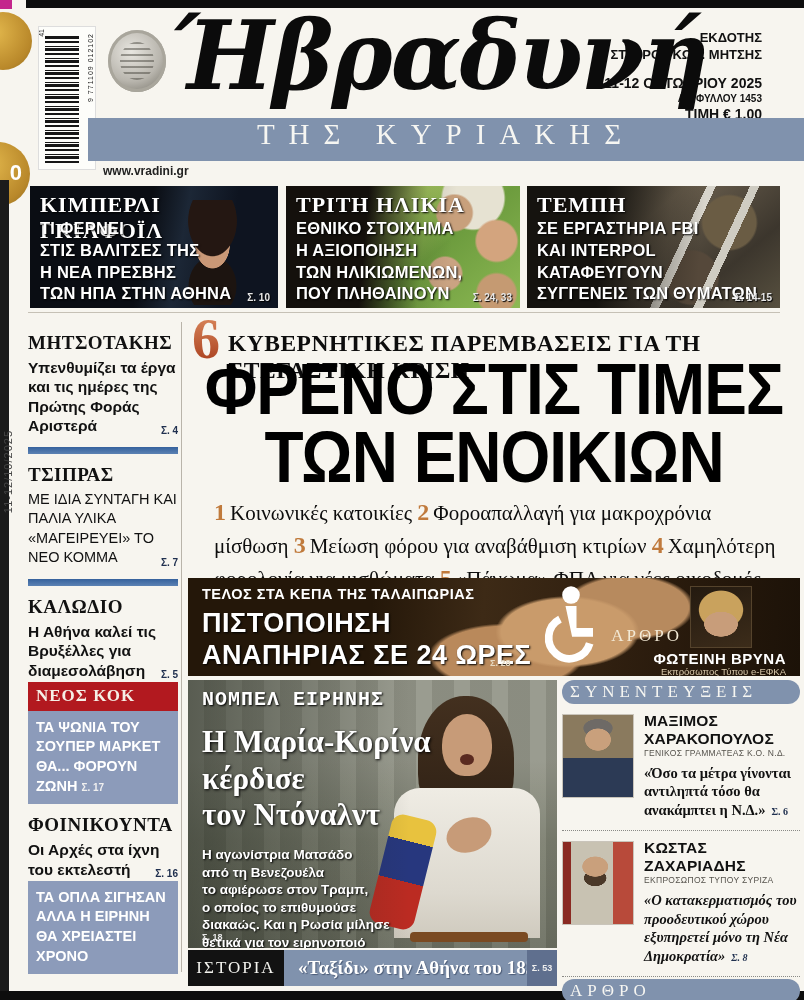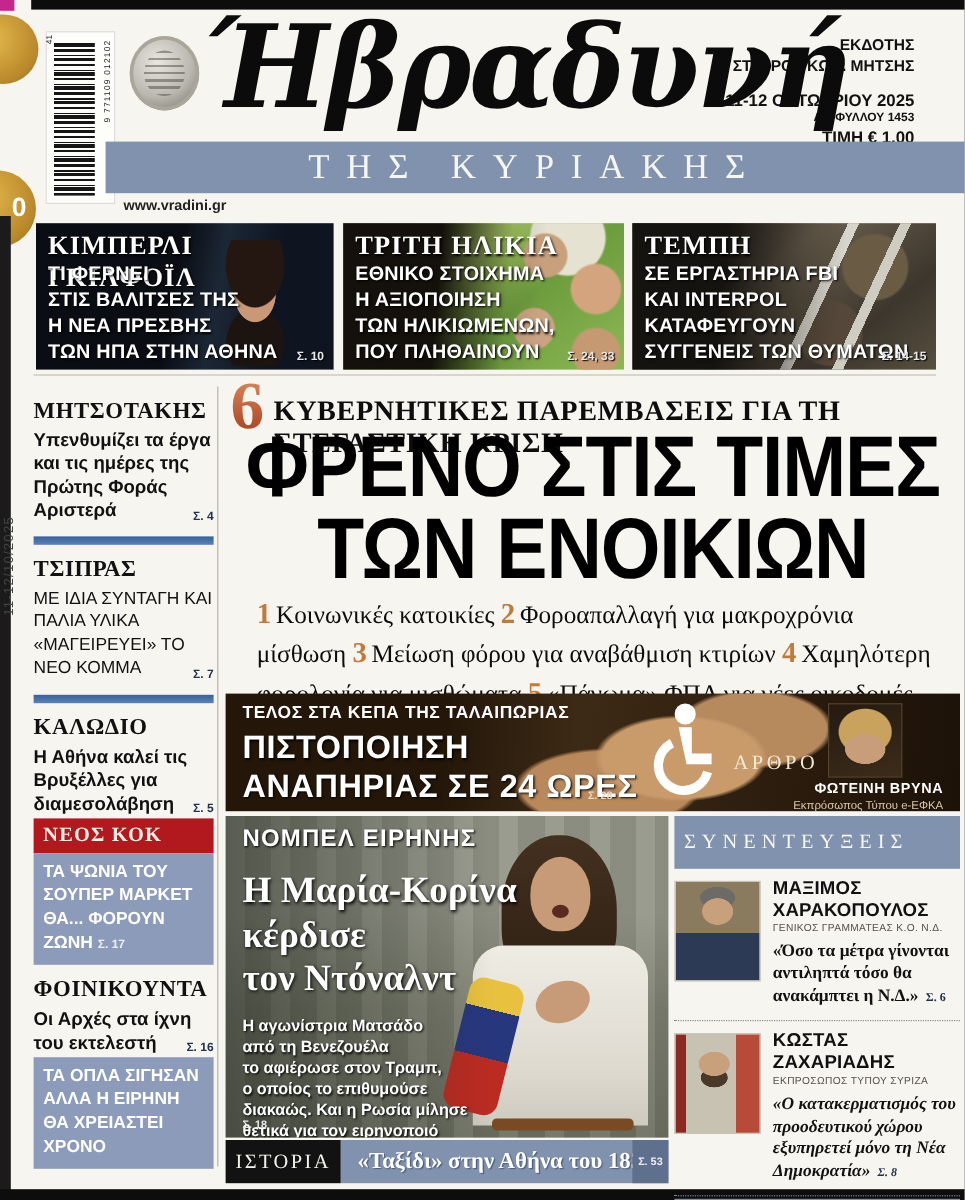--- a/index.html
+++ b/index.html
@@ -33,21 +33,21 @@
     writing-mode:vertical-rl; transform:rotate(180deg); }
   .coin { position:absolute; left:108px; top:30px; width:58px; height:62px; border-radius:50%;
     background:radial-gradient(circle at 40% 35%, #e8e6e0, #b9b6ae 55%, #8e8b82 80%, #6f6c64);
     box-shadow:inset 0 0 0 3px #a9a69c; }
   .coin::after { content:""; position:absolute; left:12px; top:12px; right:12px; bottom:12px; border-radius:50%;
     background:repeating-linear-gradient(0deg, rgba(60,58,50,.45) 0 2px, transparent 2px 6px); }
   .logo { position:absolute; left:170px; top:2px; width:600px;
     font-family:"DejaVu Serif", serif; font-style:italic; font-weight:bold;
     font-size:92px; letter-spacing:-2px; color:#0b0b0b; transform:scaleY(1.04); z-index:3; }
   .subtitle-bar { position:absolute; left:88px; top:118px; width:716px; height:43px; background:#8092ad; z-index:2;
-    display:flex; align-items:center; justify-content:center; }
+    display:flex; align-items:flex-start; justify-content:center; }
   .subtitle-bar span { font-family:"Liberation Serif", serif; font-size:29px; color:#f6f6f2; letter-spacing:14px; }
   .website { position:absolute; left:103px; top:164px; font-size:12px; font-weight:bold; color:#222; }
   .pubinfo { position:absolute; right:42px; top:30px; width:300px; text-align:right; line-height:1.3; }
   .pubinfo .pi1 { font-size:13px; font-weight:bold; }
   .pubinfo .pi2 { font-size:13px; font-weight:bold; margin-bottom:10px; }
   .pubinfo .pi3 { font-size:14px; font-weight:bold; }
   .pubinfo .pi4 { font-size:10px; font-weight:bold; }
   .pubinfo .pi5 { font-size:14px; font-weight:bold; }
 
   
@@ -119,21 +119,21 @@
   .kepa .headline2 { position:absolute; left:14px; top:30px; font-size:27px; font-weight:900; line-height:1.18;
     letter-spacing:.5px; text-shadow:1px 1px 2px #000; }
   .kepa .pref { position:absolute; left:302px; top:80px; font-size:9px; color:#e6d9c2; font-weight:bold; }
   .kepa .wheel-icon { position:absolute; left:350px; top:6px; }
   .kepa .art-label { position:absolute; right:118px; top:48px; font-family:"Liberation Serif", serif;
     font-size:17px; letter-spacing:3px; color:#f3ead6; }
   .kepa .portrait { position:absolute; right:48px; top:8px; width:62px; height:62px;
     background:radial-gradient(ellipse 46% 34% at 50% 62%, #c89d7a 0 60%, transparent 62%),
       radial-gradient(ellipse 60% 52% at 50% 38%, #c9a25d 0 60%, transparent 63%),
       linear-gradient(160deg,#241a10,#3c2c1a); border:1px solid #55432c; }
-  .kepa .author { position:absolute; right:14px; top:72px; font-size:12px; font-weight:900; letter-spacing:.5px;margin-left:36px; }
+  .kepa .author { position:absolute; right:14px; top:72px; font-size:15px; font-weight:900; letter-spacing:.5px;margin-left:36px; }
   .kepa .role { position:absolute; right:14px; top:88px; font-size:9.5px; color:#d8c8ab; }
 
   
   .nobel { position:absolute; left:188px; top:680px; width:369px; height:268px; overflow:hidden;
     background:
       repeating-linear-gradient(90deg, rgba(255,255,255,.05) 0 16px, rgba(0,0,0,.07) 16px 38px),
       linear-gradient(180deg,#95978a 0 30%,#7d8071 60%,#6e7163); color:#fff; }
   .nobel .shade { position:absolute; inset:0; background:linear-gradient(90deg, rgba(35,40,30,.55), rgba(35,40,30,.15) 45%, transparent 60%); }
   .figure { position:absolute; left:196px; top:16px; width:170px; height:252px; }
   .figure .hair { position:absolute; left:34px; top:0; width:96px; height:130px; border-radius:48% 48% 40% 40%;
@@ -141,32 +141,32 @@
   .figure .face { position:absolute; left:58px; top:18px; width:50px; height:62px; border-radius:50% 50% 45% 45%;
     background:#c79b78; }
   .figure .mouth { position:absolute; left:76px; top:58px; width:14px; height:11px; border-radius:50%; background:#5a2a20; }
   .figure .shirt { position:absolute; left:10px; top:92px; width:146px; height:150px; border-radius:26px 26px 0 0;
     background:linear-gradient(180deg,#efece4,#ddd9cf 70%,#cfcabe); }
   .figure .flag { position:absolute; left:-4px; top:120px; width:46px; height:112px; border-radius:12px; transform:rotate(14deg);
     background:linear-gradient(180deg,#e8c23e 0 22%,#27377e 22% 58%,#bb2b22 58%); }
   .figure .hand { position:absolute; left:62px; top:122px; width:46px; height:34px; border-radius:50%;
     background:#c79b78; transform:rotate(-18deg); }
   .figure .belt { position:absolute; left:26px; top:236px; width:118px; height:10px; background:#7a4a22; border-radius:4px; }
-  .nobel .kicker { position:absolute; left:14px; top:8px; font-family:Liberation Sans, sans-serif; font-weight:bold;
+  .nobel .kicker { position:absolute; left:14px; top:8px; font-family:Liberation Mono, monospace; font-weight:bold;
     font-size:20px; letter-spacing:1px; text-shadow:1px 1px 2px #000; }
   .nobel .headline3 { position:absolute; left:14px; top:44px; font-family:"Liberation Serif", serif; font-weight:bold;
     font-size:31px; line-height:1.18; text-shadow:1px 1px 3px #000; }
   .nobel .nbody { position:absolute; left:14px; top:166px; font-size:13.5px; font-weight:bold; line-height:1.3;
     text-shadow:1px 1px 2px #000; }
   .nobel .pref { position:absolute; left:14px; top:252px; font-size:9px; font-weight:bold; color:#e8e8e8; }
 
   
   .rcol { position:absolute; left:562px; top:680px; width:238px; }
-  .rc-bar { height:44px; background:#8092ad; color:#f6f6f2; font-family:"Liberation Serif", serif;
-    font-size:17px; letter-spacing:5px; display:flex; align-items:center; padding-left:8px; }
+  .rc-bar { height:24px; background:#8092ad; color:#f6f6f2; font-family:"Liberation Serif", serif;
+    font-size:17px; letter-spacing:5px; display:flex; align-items:center; padding-left:8px;border-radius:13px; }
   .rc-item { position:relative; padding:8px 0 10px; border-bottom:1px dotted #8a8a86; }
   .rc-photo { position:absolute; left:0; top:10px; width:72px; height:84px; border:1px solid #c9c4ba; }
   .ph-char { background:
       radial-gradient(ellipse 30% 22% at 50% 30%, #c9a07c 0 60%, transparent 63%),
       radial-gradient(ellipse 34% 18% at 50% 16%, #6e6a66 0 60%, transparent 63%),
       linear-gradient(180deg,#8a7a5e 0 52%,#2c3a55 52%); }
   .ph-zach { background:
       radial-gradient(ellipse 30% 20% at 46% 30%, #c9a07c 0 60%, transparent 63%),
       radial-gradient(ellipse 26% 16% at 46% 44%, #4a3828 0 60%, transparent 63%),
       linear-gradient(90deg,#8a2a22 0 12%,#c8c2b2 12% 72%,#b84a3a 72%),

